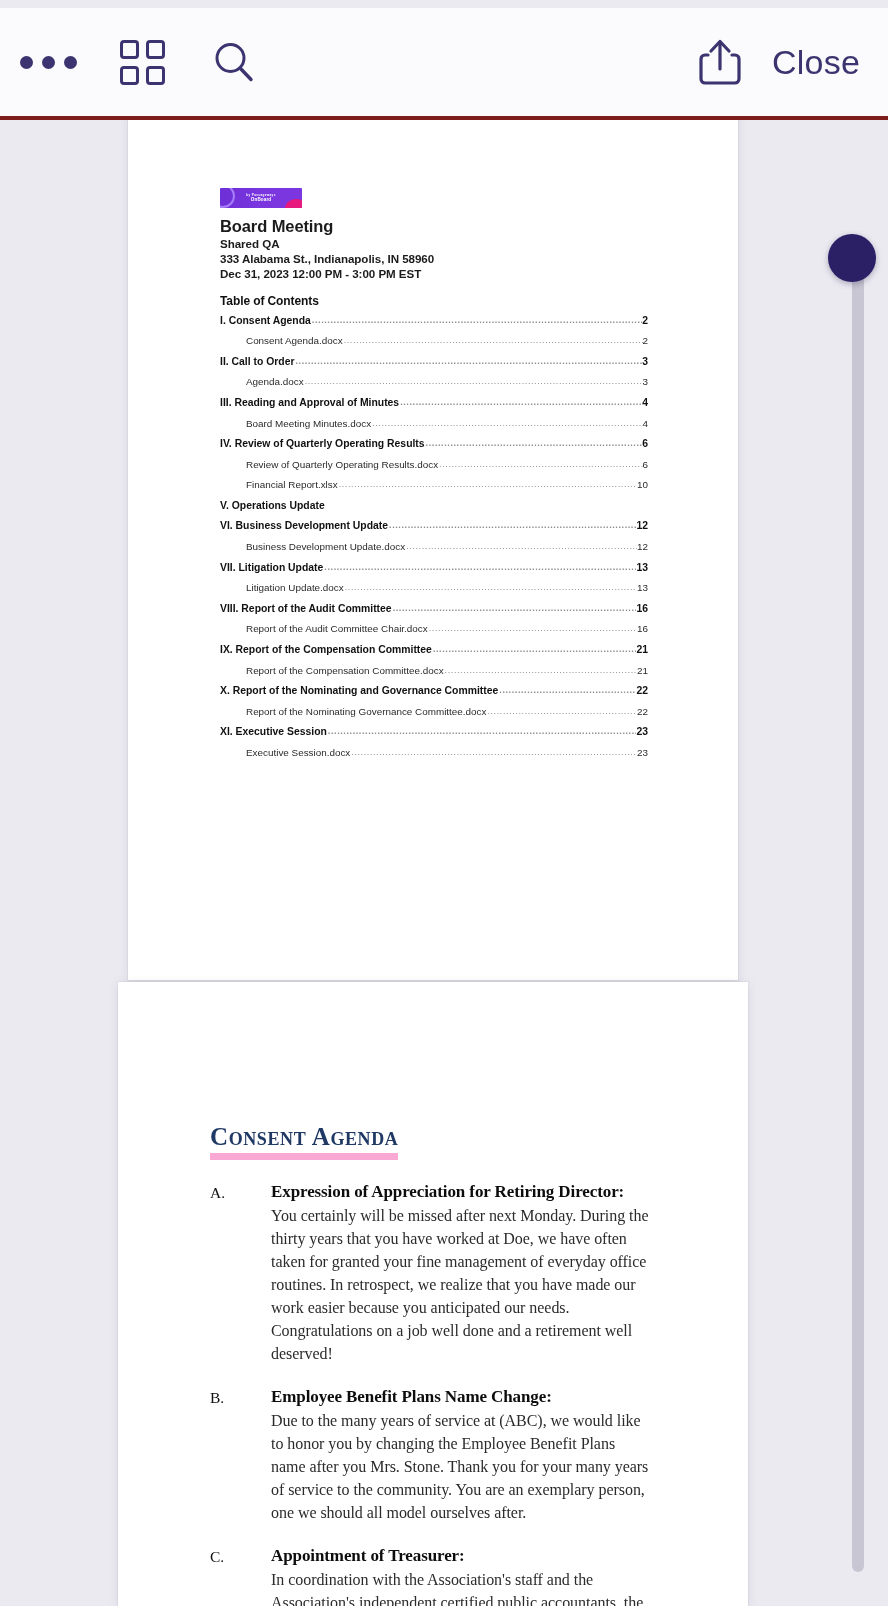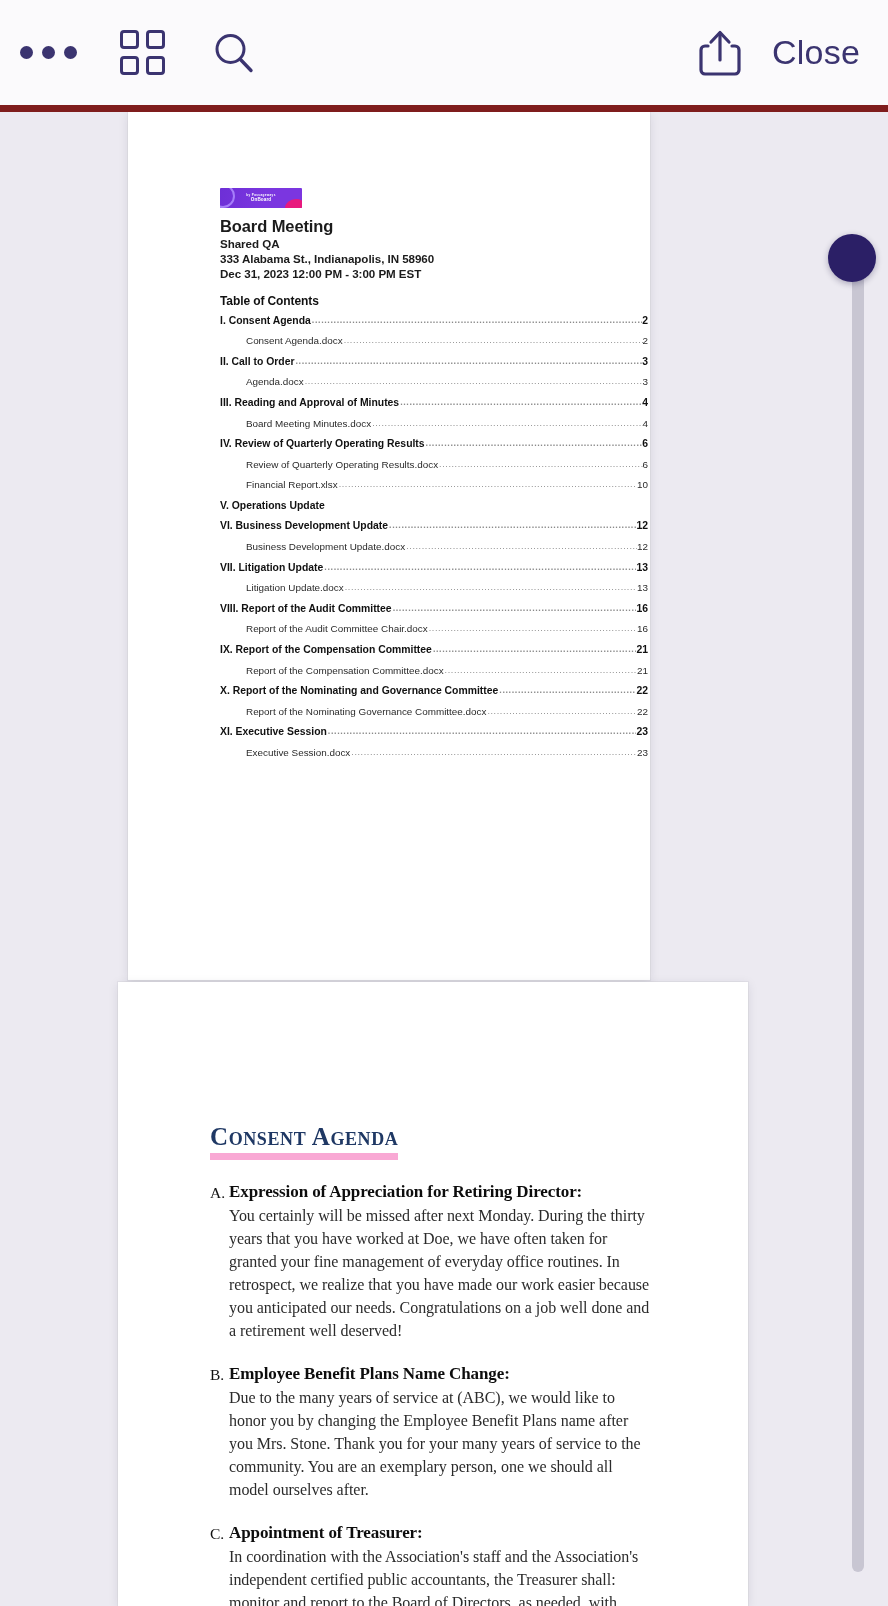--- a/index.html
+++ b/index.html
@@ -7,25 +7,25 @@
   html, body {
     margin: 0; padding: 0;
     width: 888px; height: 1606px;
     overflow: hidden;
     background: #eceaf1;
     font-family: "Liberation Sans", sans-serif;
   }
 
   
   .toolbar {
-    position: absolute; top: 0; left: 0;
+    position: absolute; top: 8px; left: 0;
     width: 888px; height: 112px;
     background: #fbfafc;
     display: flex; align-items: center;
-    border-bottom: 7px solid #7f1d1d;
+    border-bottom: 4px solid #7f1d1d;
     z-index: 30;
   }
   .tb-left { display: flex; align-items: center; }
   .tb-spacer { flex: 1 1 auto; }
   .tb-right { display: flex; align-items: center; }
 
   .tb-btn {
     display: flex; align-items: center; justify-content: center;
     background: none; border: none; padding: 0; cursor: pointer;
     color: #3b3470;
@@ -53,21 +53,21 @@
     width: 888px; height: 1494px;
     background: #eceaf1;
     overflow: hidden;
   }
 
   .page {
     position: absolute;
     background: #ffffff;
     box-shadow: 0 0 0 1px rgba(0,0,0,0.035), 0 2px 10px rgba(30,25,60,0.10);
   }
-  .page-1 { left: 128px; top: 0px;   width: 522px; height: 868px; }
+  .page-1 { left: 128px; top: 0px;   width: 610px; height: 868px; }
   .page-2 { left: 118px; top: 870px; width: 630px; height: 624px; }
 
   
   .cover {
     position: absolute; left: 92px; top: 76px; width: 440px;
   }
   .brand-logo {
     width: 82px; height: 20px;
     background: linear-gradient(100deg, #6d2fd6 0%, #7b36e0 55%, #7b36e0 100%);
     position: relative; overflow: hidden; border-radius: 1px;
@@ -139,21 +139,21 @@
     display: inline-block; padding-bottom: 1px;
     line-height: 1.18;
   }
   .item { margin-top: 22px; display: flex; }
   .item-letter {
     flex: 0 0 auto; width: 19px;
     font-family: "Liberation Serif", serif;
     font-size: 15.5px; color: #111; line-height: 1.25;
     padding-top: 1px;
   }
-  .item-body { flex: 1 1 auto; }
+  .item-body { flex: 1 1 auto; margin-left: 42px; }
   .item-head {
     font-family: "Liberation Serif", serif;
     font-size: 17px; font-weight: bold; color: #0d0d0d;
     line-height: 1.18; letter-spacing: -0.1px;
   }
   .item-text {
     margin-top: 2px;
     font-family: "Liberation Serif", serif;
     font-size: 16px; color: #2b2b2b;
     line-height: 1.44; letter-spacing: -0.05px;

